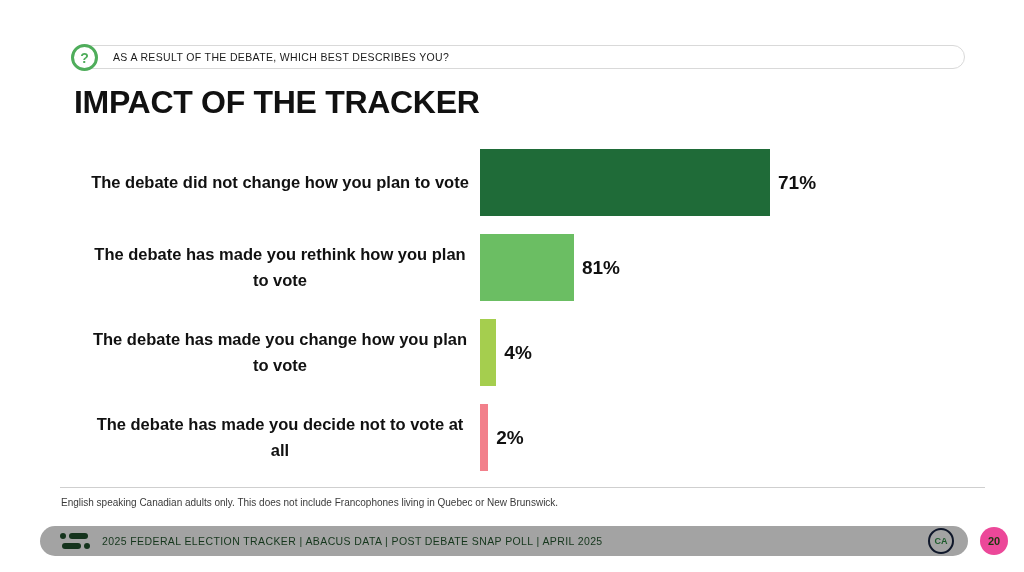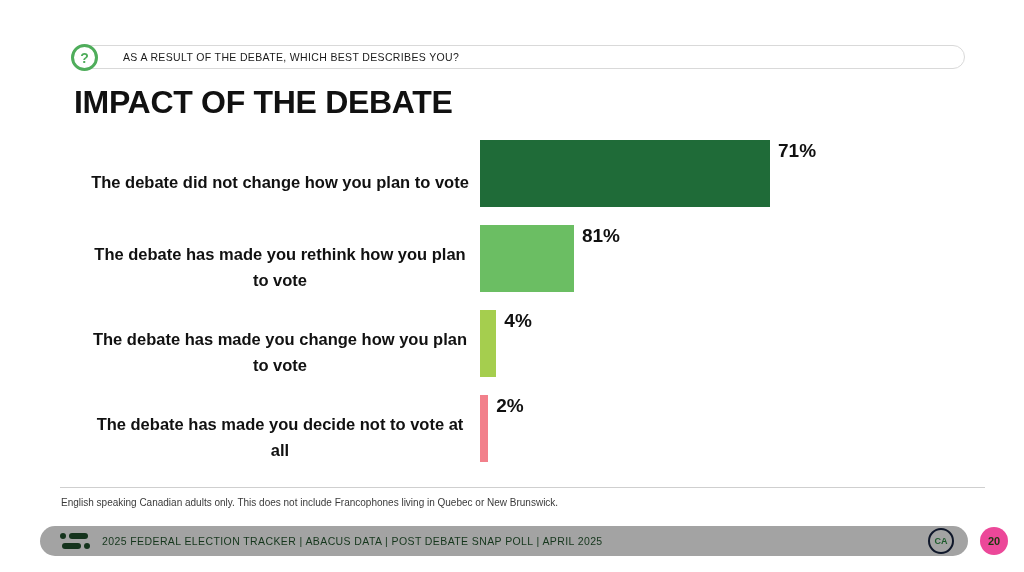--- a/index.html
+++ b/index.html
@@ -49,21 +49,21 @@
     box-sizing: border-box;
     display: flex;
     align-items: center;
     justify-content: center;
     color: #4FAD5B;
     font-size: 14px;
     font-weight: bold;
     line-height: 1;
   }
   .question-text {
-    margin-left: 44px;
+    margin-left: 34px;
     font-size: 10.5px;
     letter-spacing: 0.35px;
     color: #1a1a1a;
     white-space: nowrap;
     font-family: "Liberation Sans", sans-serif;
   }
 
   
   .page-title {
     position: absolute;
@@ -106,21 +106,21 @@
     line-height: 1.55;
     color: #111111;
     font-family: "Liberation Sans", sans-serif;
   }
   .bar-wrap {
     position: absolute;
     left: 480px;
     top: 0;
     height: 85px;
     display: flex;
-    align-items: flex-start;
+    align-items: center;
   }
   .bar {
     display: block;
     height: 67px;
   }
   .bar-value {
     margin-left: 8px;
     font-size: 19px;
     font-weight: bold;
     color: #111111;
@@ -221,21 +221,21 @@
 </head>
 <body>
 
 <div class="slide">
 
   <div class="question-bar">
     <div class="question-icon">?</div>
     <div class="question-text">AS A RESULT OF THE DEBATE, WHICH BEST DESCRIBES YOU?</div>
   </div>
 
-  <div class="page-title">IMPACT OF THE DEBATE</div>
+  <div class="page-title">IMPACT OF THE TRACKER</div>
 
   <div class="chart">
 
     <div class="chart-row" style="top:0px;padding-left:20px;">
       <div class="row-label">The debate did not change how you plan to vote</div>
       <div class="bar-wrap">
         <span class="bar" id="bar0" style="width: 290px; background: rgb(31, 107, 56);"></span>
         <span class="bar-value">71%</span>
       </div>
     </div>

